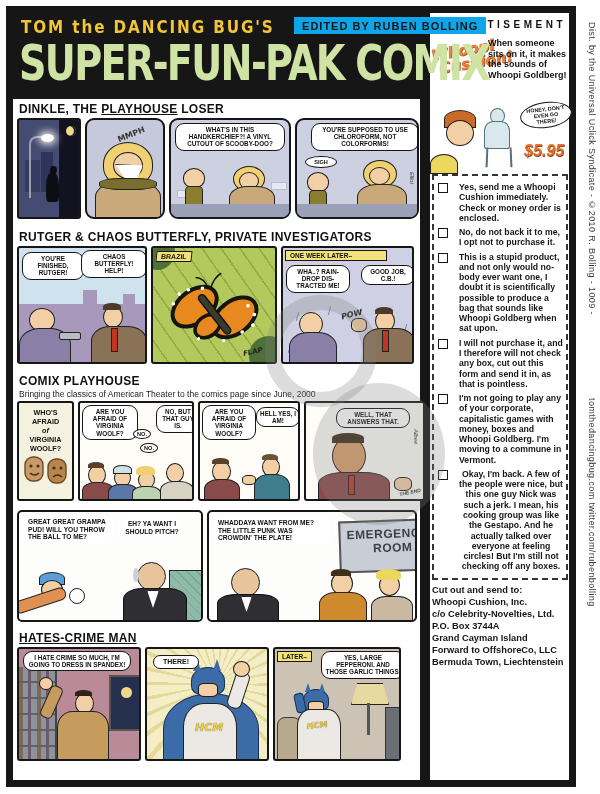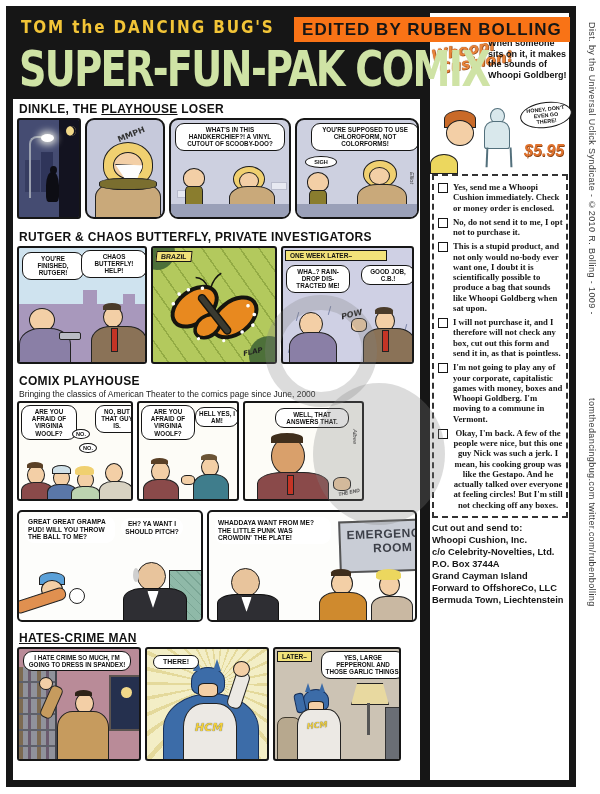--- a/index.html
+++ b/index.html
@@ -7,21 +7,21 @@
         font-family:"Liberation Sans",sans-serif;color:#111;}
   .frame{position:absolute;left:6px;top:6px;width:570px;height:781px;
          border:7px solid #161616;box-sizing:border-box;background:#fff;}
   .inner{position:absolute;left:0;top:0;right:0;bottom:0;}
 
   
   .masthead{position:absolute;left:0;top:0;width:417px;height:86px;background:#161616;z-index:3;}
   .kicker-row{display:flex;align-items:flex-start;padding:4px 0 0 8px;}
   .kicker{color:#f2c437;font-weight:800;font-size:16px;letter-spacing:2px;
           font-family:"DejaVu Sans",sans-serif;transform:scale(.95,1.05);transform-origin:left top;white-space:nowrap;}
-  .edited{background:#f97316;color:#161616;font-weight:700;font-size:17px;letter-spacing:1px;
+  .edited{background:#0ea5e9;color:#161616;font-weight:700;font-size:11px;letter-spacing:1px;
           padding:3px 8px 2px;margin-left:6px;white-space:nowrap;}
   .bigtitle{color:#cfe3a5;font-weight:800;font-size:46px;letter-spacing:-2px;line-height:1;
             font-family:"DejaVu Sans",sans-serif;transform:scale(.83,1.08);transform-origin:left top;
             white-space:nowrap;margin:2px 0 0 6px;}
 
   
   .comics{position:absolute;left:4px;top:86px;width:404px;z-index:2;}
   .strip-title{font-weight:800;font-size:12px;letter-spacing:.3px;margin:0 0 2px 2px;
                font-family:"Liberation Sans",sans-serif;}
   .tagline{font-size:8.5px;font-weight:400;color:#222;margin:-1px 0 2px 2px;}
@@ -53,21 +53,21 @@
   .script{position:absolute;left:0px;top:12px;transform:rotate(-10deg);color:#e8833a;
           font-weight:800;font-style:italic;font-size:15px;line-height:.95;
           text-shadow:0 0 1px #8a4416, .6px .6px 0 #8a4416;font-family:"DejaVu Sans",sans-serif;}
   .pitch{position:absolute;left:56px;top:8px;width:80px;font-weight:800;font-size:9px;line-height:1.18;}
   .adbub{position:absolute;left:88px;top:72px;width:46px;background:#fff;border:1.3px solid #161616;
          border-radius:60% 55% 60% 55%;padding:3px 2px;font-weight:800;font-size:5.4px;
          text-align:center;transform:rotate(-6deg);z-index:4;}
   .price{position:absolute;left:92px;top:112px;color:#e0722d;font-weight:800;font-style:italic;
          font-size:16px;text-shadow:.5px .5px 0 #8a4416;}
   .coupon{border:2px dashed #333;margin:2px 1px 4px 0;padding:6px 3px 6px 4px;}
-  .opt{display:grid;grid-template-columns:13px 1fr;gap:2px;margin-bottom:4px;font-family:Liberation Serif, serif;}
+  .opt{display:grid;grid-template-columns:13px 1fr;gap:8px;margin-bottom:4px;}
   .box{width:8px;height:8px;border:1.6px solid #161616;margin-top:1px;background:#fff;}
   .opt-text{font-weight:700;font-size:8.7px;line-height:1.18;color:#161616;}
   .mailing{font-weight:700;font-size:9.3px;line-height:1.3;color:#161616;margin-top:3px;}
 
   
   .side{position:absolute;right:1px;top:0;width:20px;height:794px;z-index:5;}
   .vtext{position:absolute;right:2px;writing-mode:vertical-rl;font-size:9px;color:#3a3a3a;
          letter-spacing:.4px;font-family:"Liberation Sans",sans-serif;white-space:nowrap;}
 
   
@@ -202,20 +202,39 @@
           <div class="fig skin" style="left:68px;top:70px;width:14px;height:12px;border-radius:40%;"></div>
           <div class="fig" style="left:99px;top:82px;width:5px;height:20px;background:#c43425;border:1px solid #222;"></div>
         </div>
       </div>
     </div>
 
     <div class="strip" style="margin-top:10px;">
       <div class="strip-title">COMIX PLAYHOUSE</div>
       <div class="tagline">Bringing the classics of American Theater to the comics page since June, 2000</div>
       <div class="panels">
+        <div class="panel" style="width:57px;height:100px;background:#f5f1df;text-align:center;">
+          <div style="font-weight:800;font-size:7.2px;line-height:1.25;margin-top:5px;">
+            <div>WHO'S</div>
+            <div>AFRAID</div>
+            <div style="font-style:italic;font-weight:600;">of</div>
+            <div>VIRGINIA</div>
+            <div>WOOLF?</div>
+          </div>
+          <svg width="46" height="30" viewBox="0 0 46 30" style="margin-top:2px;">
+            <rect x="2" y="2" width="18" height="24" rx="8" fill="#c89a6a" stroke="#6b4a26" stroke-width="1.4"></rect>
+            <circle cx="8" cy="11" r="1.6" fill="#4a2f17"></circle>
+                  <circle cx="15" cy="11" r="1.6" fill="#4a2f17"></circle>
+            <path d="M7 18 q4.5 4 9 0" stroke="#4a2f17" stroke-width="1.6" fill="none"></path>
+            <rect x="25" y="4" width="18" height="24" rx="8" fill="#b9854f" stroke="#6b4a26" stroke-width="1.4"></rect>
+            <circle cx="31" cy="13" r="1.6" fill="#4a2f17"></circle>
+                  <circle cx="38" cy="13" r="1.6" fill="#4a2f17"></circle>
+            <path d="M30 22 q4.5 -4 9 0" stroke="#4a2f17" stroke-width="1.6" fill="none"></path>
+          </svg>
+        </div>
         <div class="panel" style="width:116px;height:100px;background:#fdfcf7;">
           <div class="bub" style="left:2px;top:2px;width:48px;">ARE YOU AFRAID OF VIRGINIA WOOLF?</div>
           <div class="bub" style="left:53px;top:26px;width:14px;font-size:5.6px;border-radius:50%;padding:1px;">NO.</div>
           <div class="bub" style="left:60px;top:40px;width:14px;font-size:5.6px;border-radius:50%;padding:1px;">NO.</div>
           <div class="bub" style="left:76px;top:2px;width:36px;">NO, BUT THAT GUY IS.</div>
           <div class="fig skin" style="left:8px;top:62px;width:16px;height:18px;"></div>
           <div class="fig" style="left:8px;top:59px;width:16px;height:6px;background:#5a4026;border-radius:50% 50% 0 0;"></div>
           <div class="fig" style="left:2px;top:79px;width:30px;height:20px;background:#8a4a4a;border:1.2px solid #222;border-radius:40% 40% 0 0;"></div>
           <div class="fig skin" style="left:34px;top:66px;width:15px;height:16px;"></div>
           <div class="fig" style="left:33px;top:62px;width:17px;height:7px;background:#cfe0e8;border:1px solid #222;border-radius:50% 50% 0 0;"></div>
@@ -358,21 +377,21 @@
        <div class="price">$5.95</div>
      </div>
 
      <div class="coupon">
        <div class="opt">
          <div class="box"></div>
          <div class="opt-text">Yes, send me a Whoopi Cushion immediately.  Check or money order is enclosed.</div>
        </div>
        <div class="opt">
          <div class="box"></div>
-         <div class="opt-text">No, do not send it to me, I opt not to purchase it.</div>
+         <div class="opt-text">No, do not back it to me, I opt not to purchase it.</div>
        </div>
        <div class="opt">
          <div class="box"></div>
          <div class="opt-text">This is a stupid product, and not only would no-body ever want one, I doubt it is scientifically possible to produce a bag that sounds like Whoopi Goldberg when sat upon.</div>
        </div>
        <div class="opt">
          <div class="box"></div>
          <div class="opt-text">I will not purchase it, and I therefore will not check any box, cut out this form and send it in, as that is pointless.</div>
        </div>
        <div class="opt">

